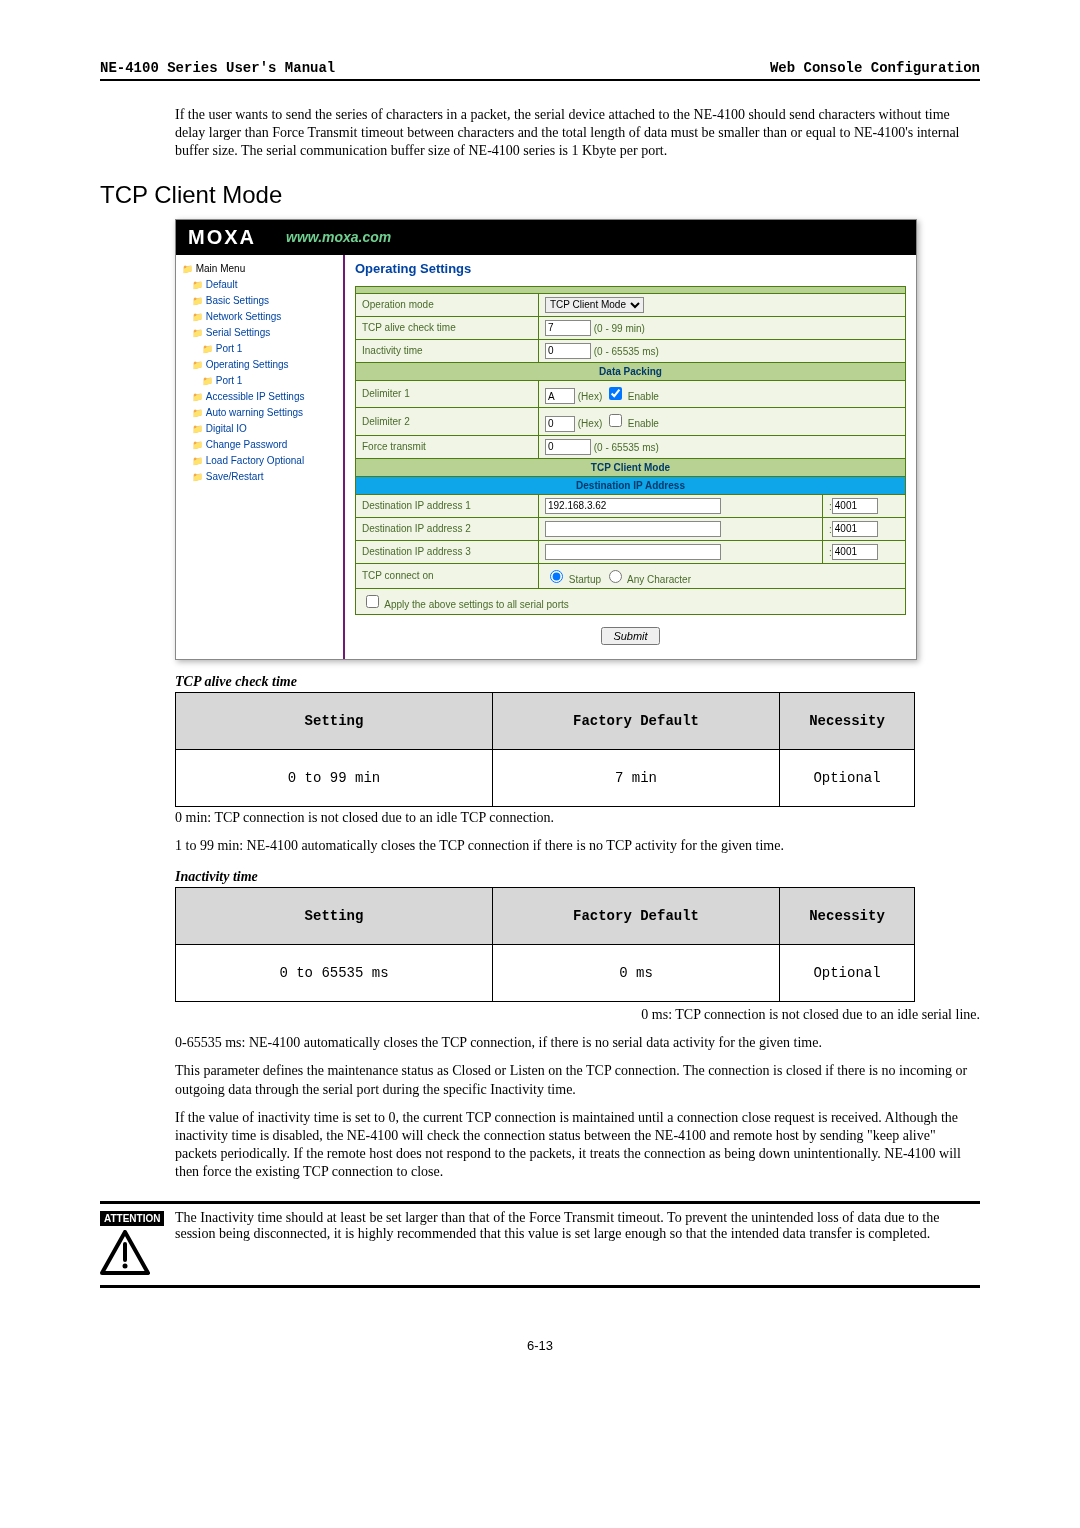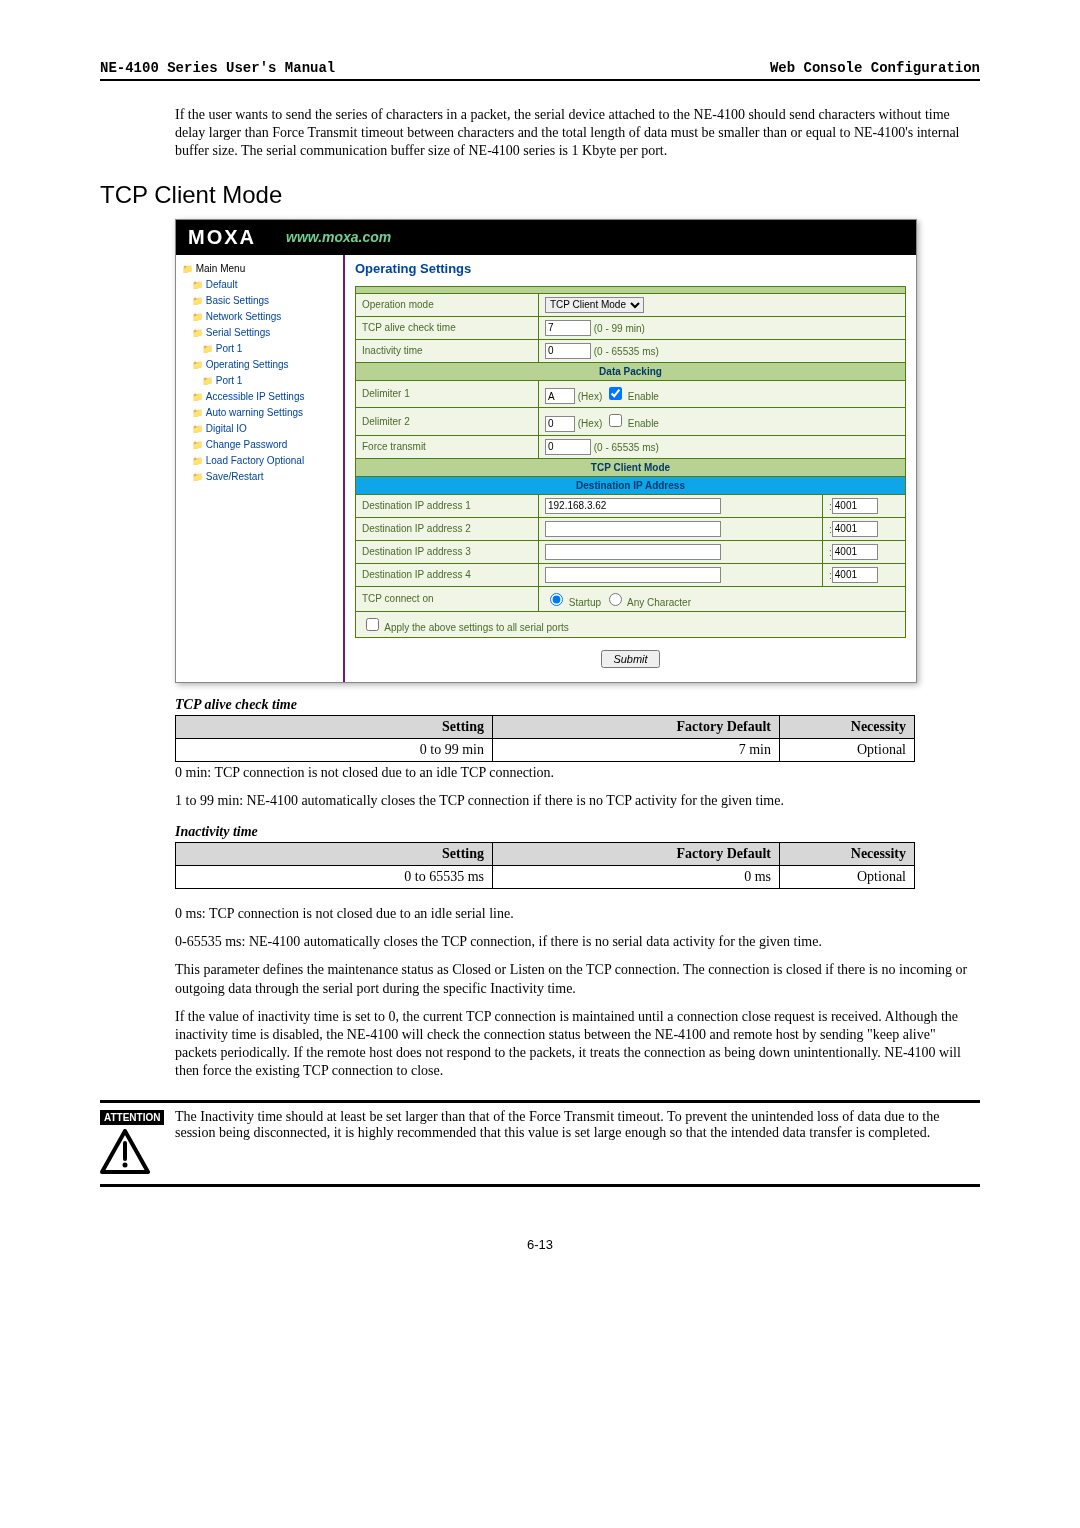--- a/index.html
+++ b/index.html
@@ -146,22 +146,23 @@
     margin-bottom: 2px;
   }
   table.settable {
     margin-left: 75px;
     border-collapse: collapse;
     width: 740px;
     font-size: 14px;
   }
   table.settable th, table.settable td {
     border: 1px solid #000;
-    padding: 3px 8px;
-    text-align: right;
+    padding: 20px 8px;
+    text-align: center;
+    font-family: Liberation Mono, monospace;
   }
   table.settable th {
     background: #d7d7d7;
     font-weight: bold;
   }
   .col-s { width: 300px; }
   .col-f { width: 270px; }
   .attention-block {
     margin-top: 20px;
     padding-top: 6px;
@@ -277,25 +278,20 @@
           <td>Destination IP address 2</td>
           <td><input type="text" style="width: 170px;"></td>
           <td>:<input type="text" style="width: 40px;" value="4001"></td>
         </tr>
         <tr>
           <td>Destination IP address 3</td>
           <td><input type="text" style="width: 170px;"></td>
           <td>:<input type="text" style="width: 40px;" value="4001"></td>
         </tr>
         <tr>
-          <td>Destination IP address 4</td>
-          <td><input type="text" style="width: 170px;"></td>
-          <td>:<input type="text" style="width: 40px;" value="4001"></td>
-        </tr>
-        <tr>
           <td>TCP connect on</td>
           <td colspan="2">
             <input type="radio" checked="" style=""> <span>Startup</span>
             <input type="radio" style=""> <span>Any Character</span>
           </td>
         </tr>
         <tr>
           <td colspan="3"><input type="checkbox" style=""> <span>Apply the above settings to all serial ports</span></td>
         </tr>
       </tbody>
@@ -333,21 +329,21 @@
     <th class="col-f">Factory Default</th>
     <th>Necessity</th>
   </tr>
   <tr>
     <td>0 to 65535 ms</td>
     <td>0 ms</td>
     <td>Optional</td>
   </tr>
 </tbody>
   </table>
-<div class="body-text" style="margin-top:16px;">0 ms: TCP connection is not closed due to an idle serial line.</div>
+<div class="body-text" style="margin-top:4px;text-align:right;">0 ms: TCP connection is not closed due to an idle serial line.</div>
 <div class="body-text">0-65535 ms: NE-4100 automatically closes the TCP connection, if there is no serial data activity for the given time.</div>
 <div class="body-text">This parameter defines the maintenance status as Closed or Listen on the TCP connection. The connection is closed if there is no incoming or outgoing data through the serial port during the specific Inactivity time.</div>
 <div class="body-text">If the value of inactivity time is set to 0, the current TCP connection is maintained until a connection close request is received. Although the inactivity time is disabled, the NE-4100 will check the connection status between the NE-4100 and remote host by sending "keep alive" packets periodically. If the remote host does not respond to the packets, it treats the connection as being down unintentionally. NE-4100 will then force the existing TCP connection to close.</div>
 
 <div class="attention-block">
   <div class="attention-icon">
     <span class="attention-label">ATTENTION</span><br>
     <svg class="warn-svg" width="50" height="45" viewBox="0 0 50 45">
       <polygon points="25,2 48,43 2,43" fill="none" stroke="#000" stroke-width="4" stroke-linejoin="round"></polygon>
       <line x1="25" y1="14" x2="25" y2="30" stroke="#000" stroke-width="4" stroke-linecap="round"></line>

